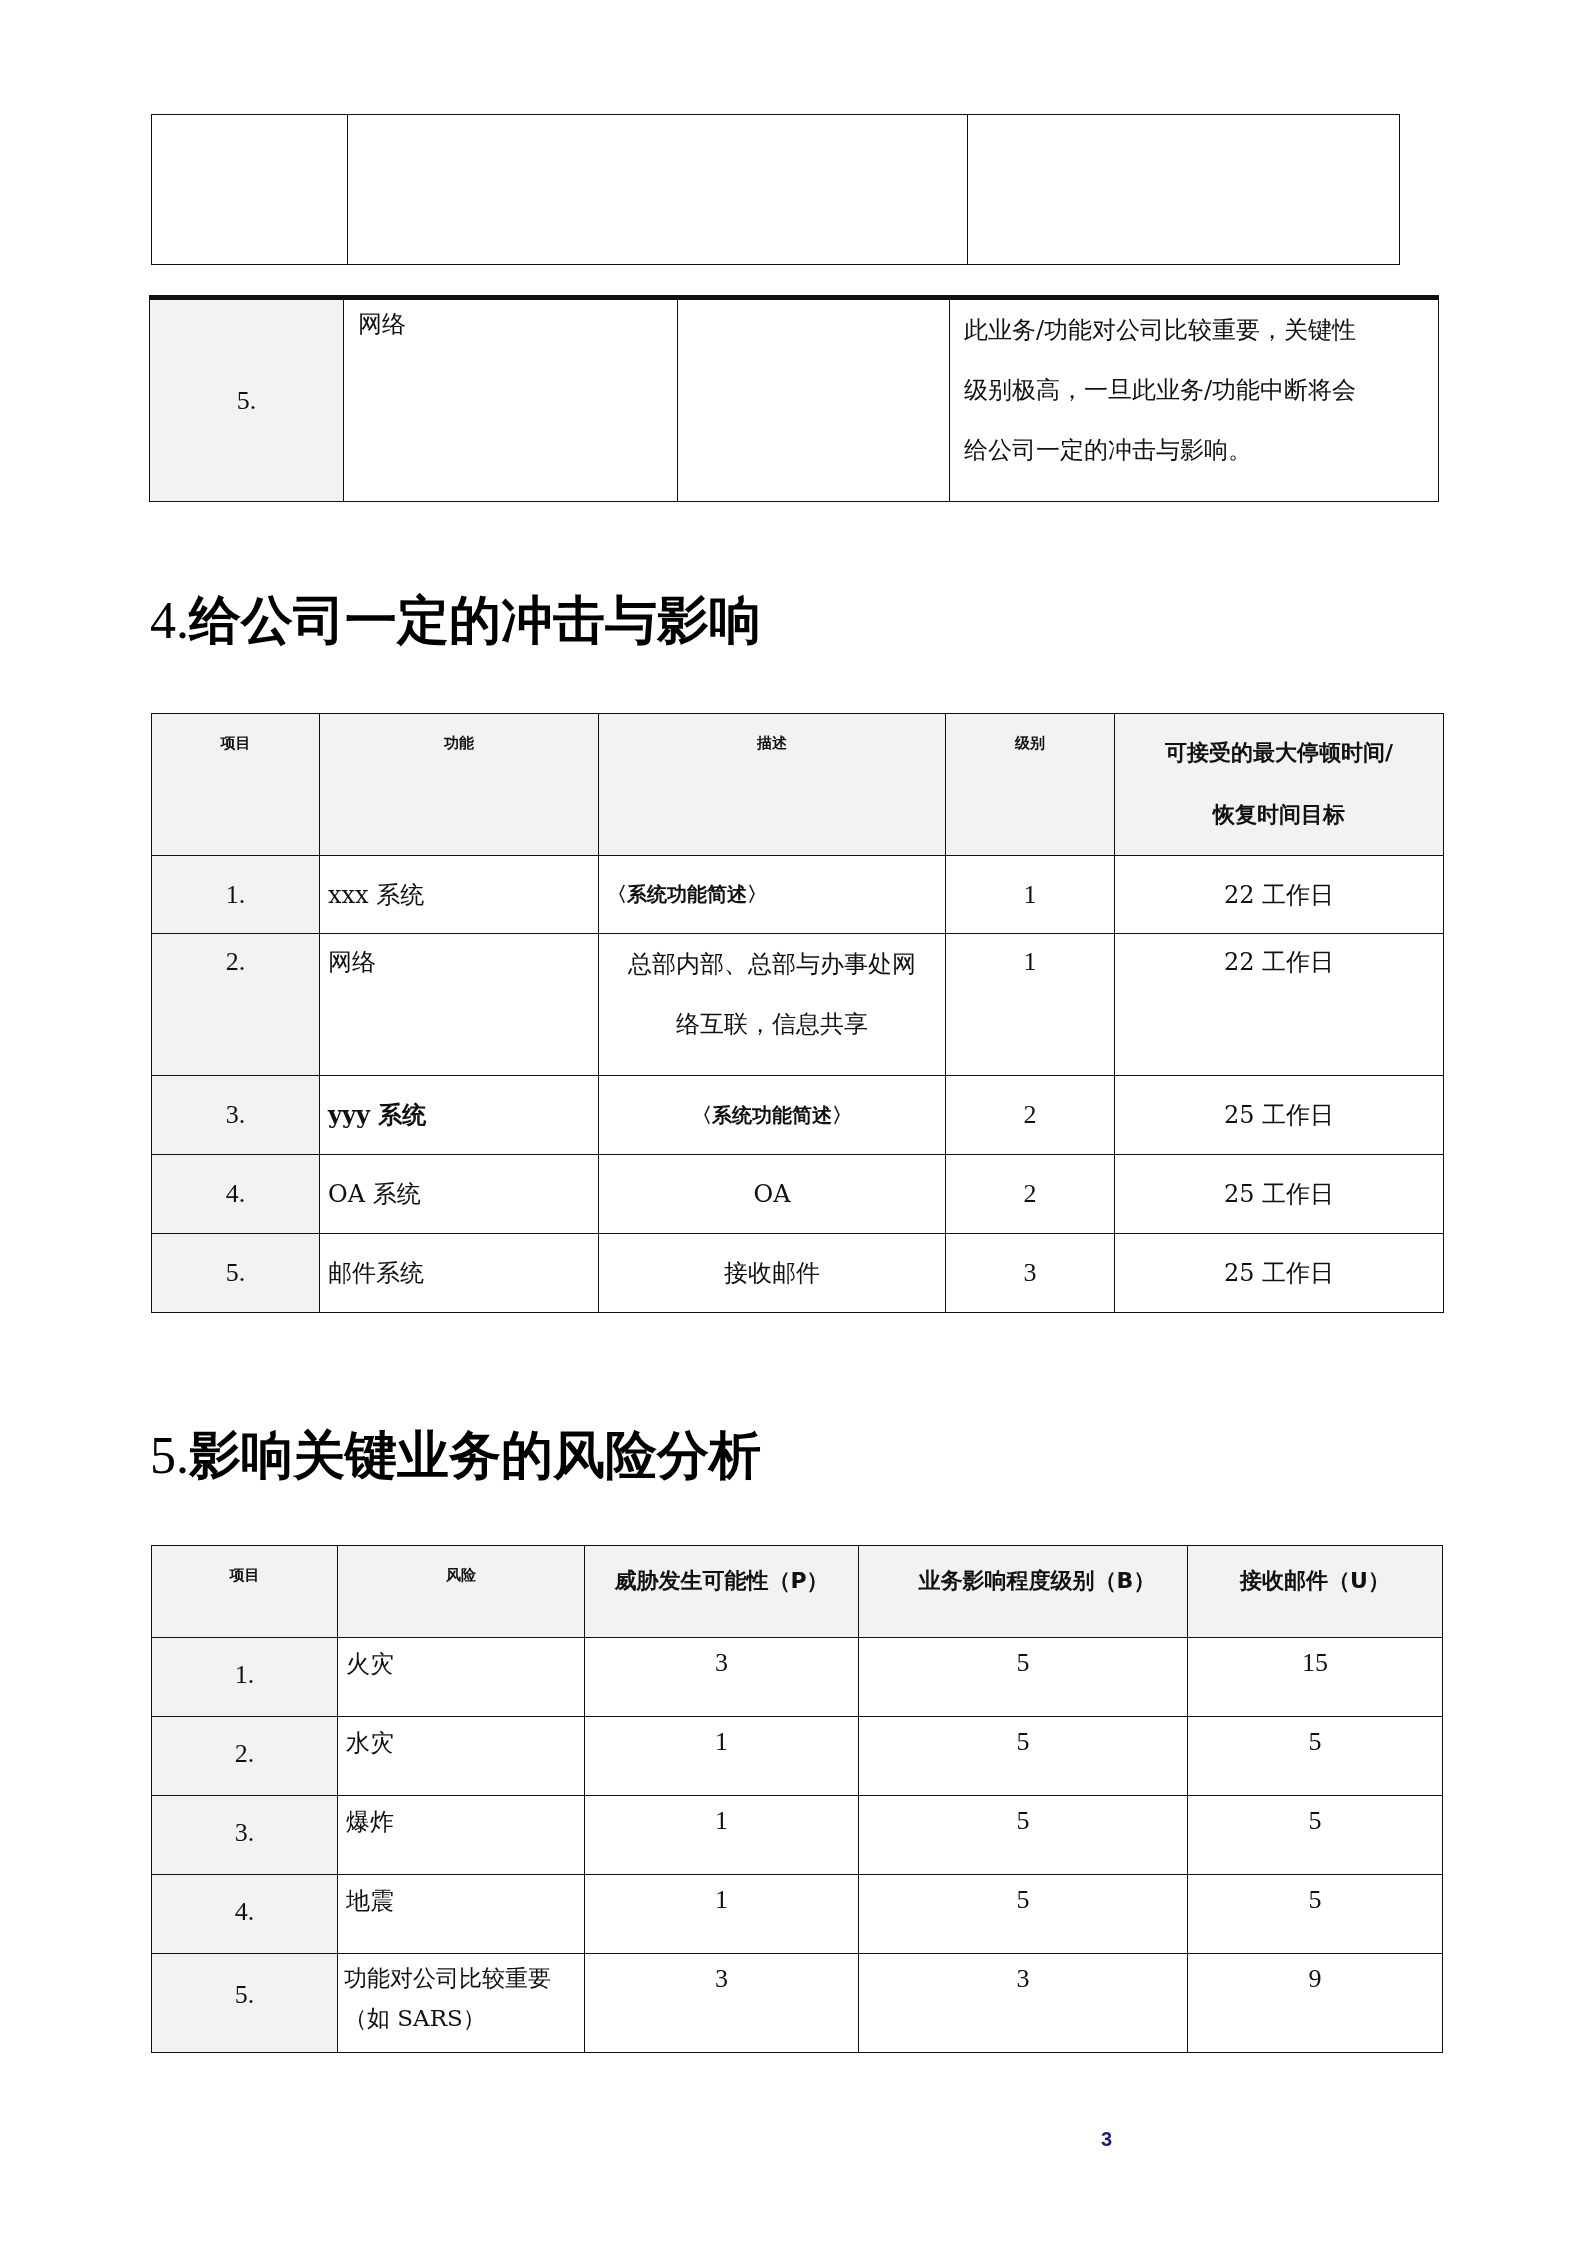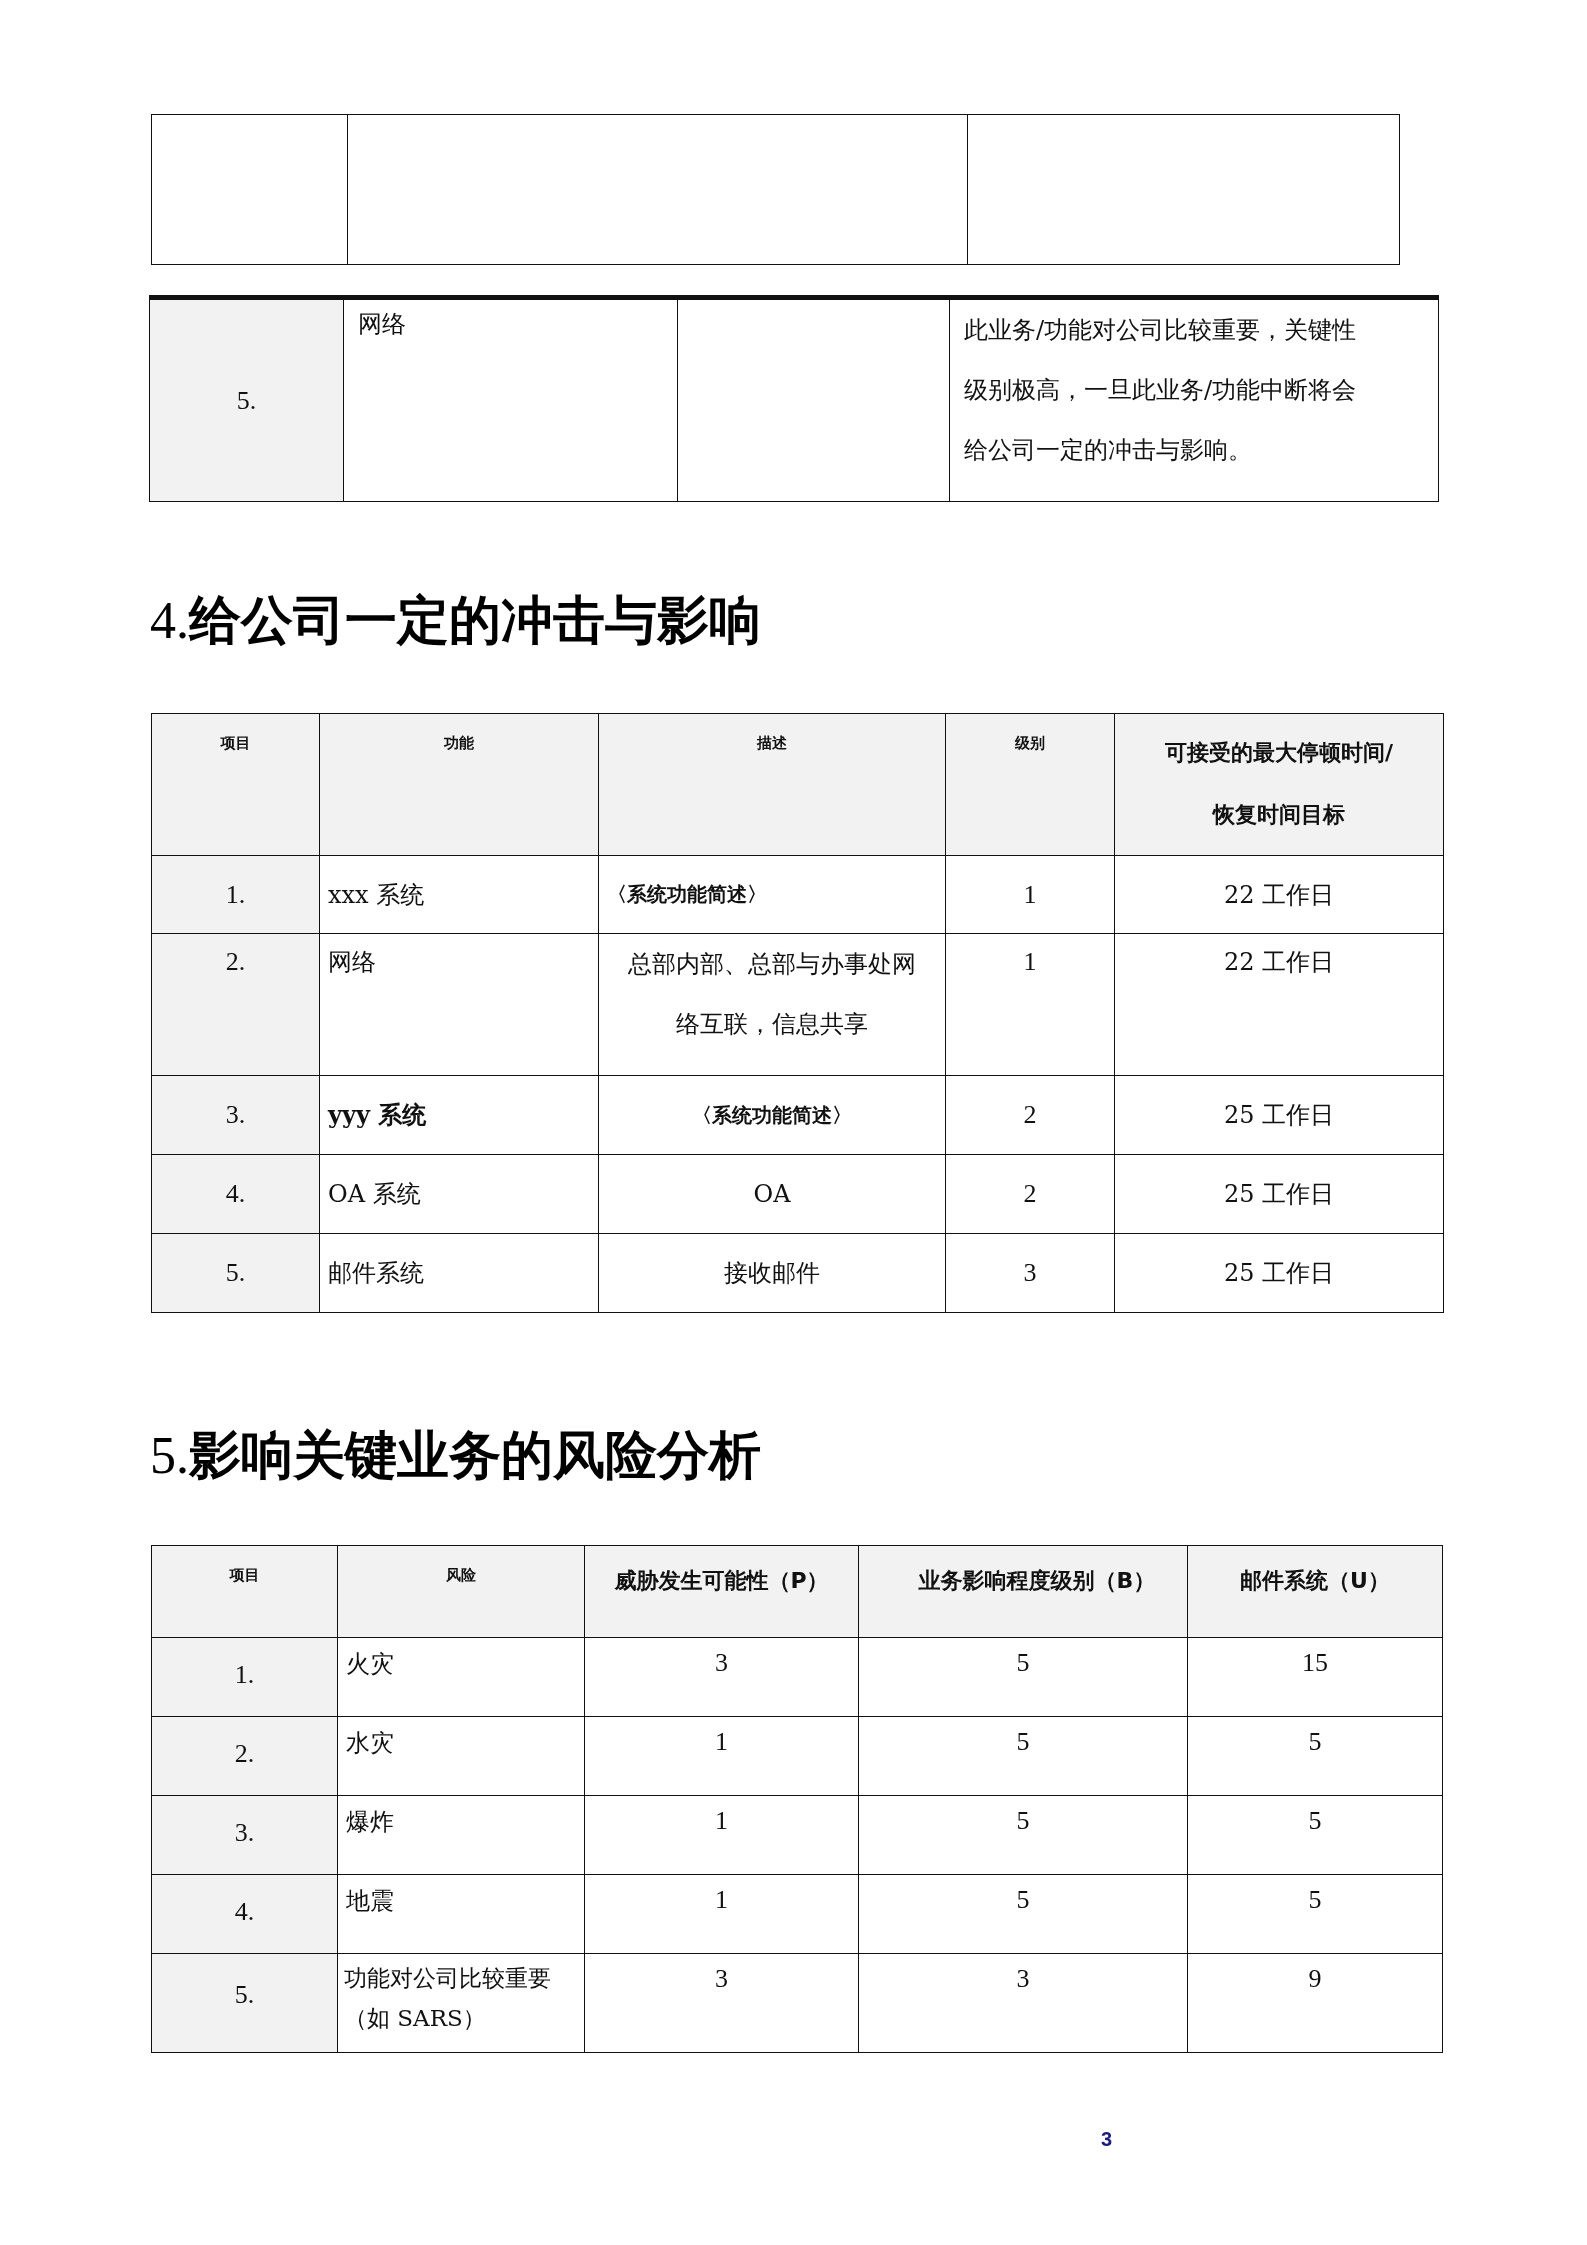--- a/index.html
+++ b/index.html
@@ -143,21 +143,21 @@
       <col style="width:274px">
       <col style="width:329px">
       <col style="width:255px">
   </colgroup>
   <tbody>
       <tr class="gray" style="height:92px;">
     <th class="hdr cell-c" style="padding-top:20px;">项目</th>
     <th class="hdr cell-c" style="padding-top:20px;">风险</th>
     <th class="hdr cell-c" style="padding-top:20px; white-space:nowrap; font-size:22px;margin-left:23px;">威胁发生可能性（P）</th>
     <th class="hdr cell-c" style="padding-top:20px; white-space:nowrap; font-size:22px;padding-left:28px;">业务影响程度级别（B）</th>
-    <th class="hdr cell-c" style="padding-top:20px; white-space:nowrap; font-size:22px;">邮件系统（U）</th>
+    <th class="hdr cell-c" style="padding-top:20px; white-space:nowrap; font-size:22px;">接收邮件（U）</th>
   </tr>
   <tr style="height:79px;">
     <td class="gray cell-c" style="padding-top:22px;"><span class="num-serif">1.</span></td>
     <td class="pad-l" style="padding-top:8px;"><span class="txt" style="line-height:36px;">火灾</span></td>
     <td class="cell-c" style="padding-top:10px;"><span class="num-serif">3</span></td>
     <td class="cell-c" style="padding-top:10px;"><span class="num-serif">5</span></td>
     <td class="cell-c" style="padding-top:10px;"><span class="num-serif">15</span></td>
   </tr>
   <tr style="height:79px;">
     <td class="gray cell-c" style="padding-top:22px;"><span class="num-serif">2.</span></td>

